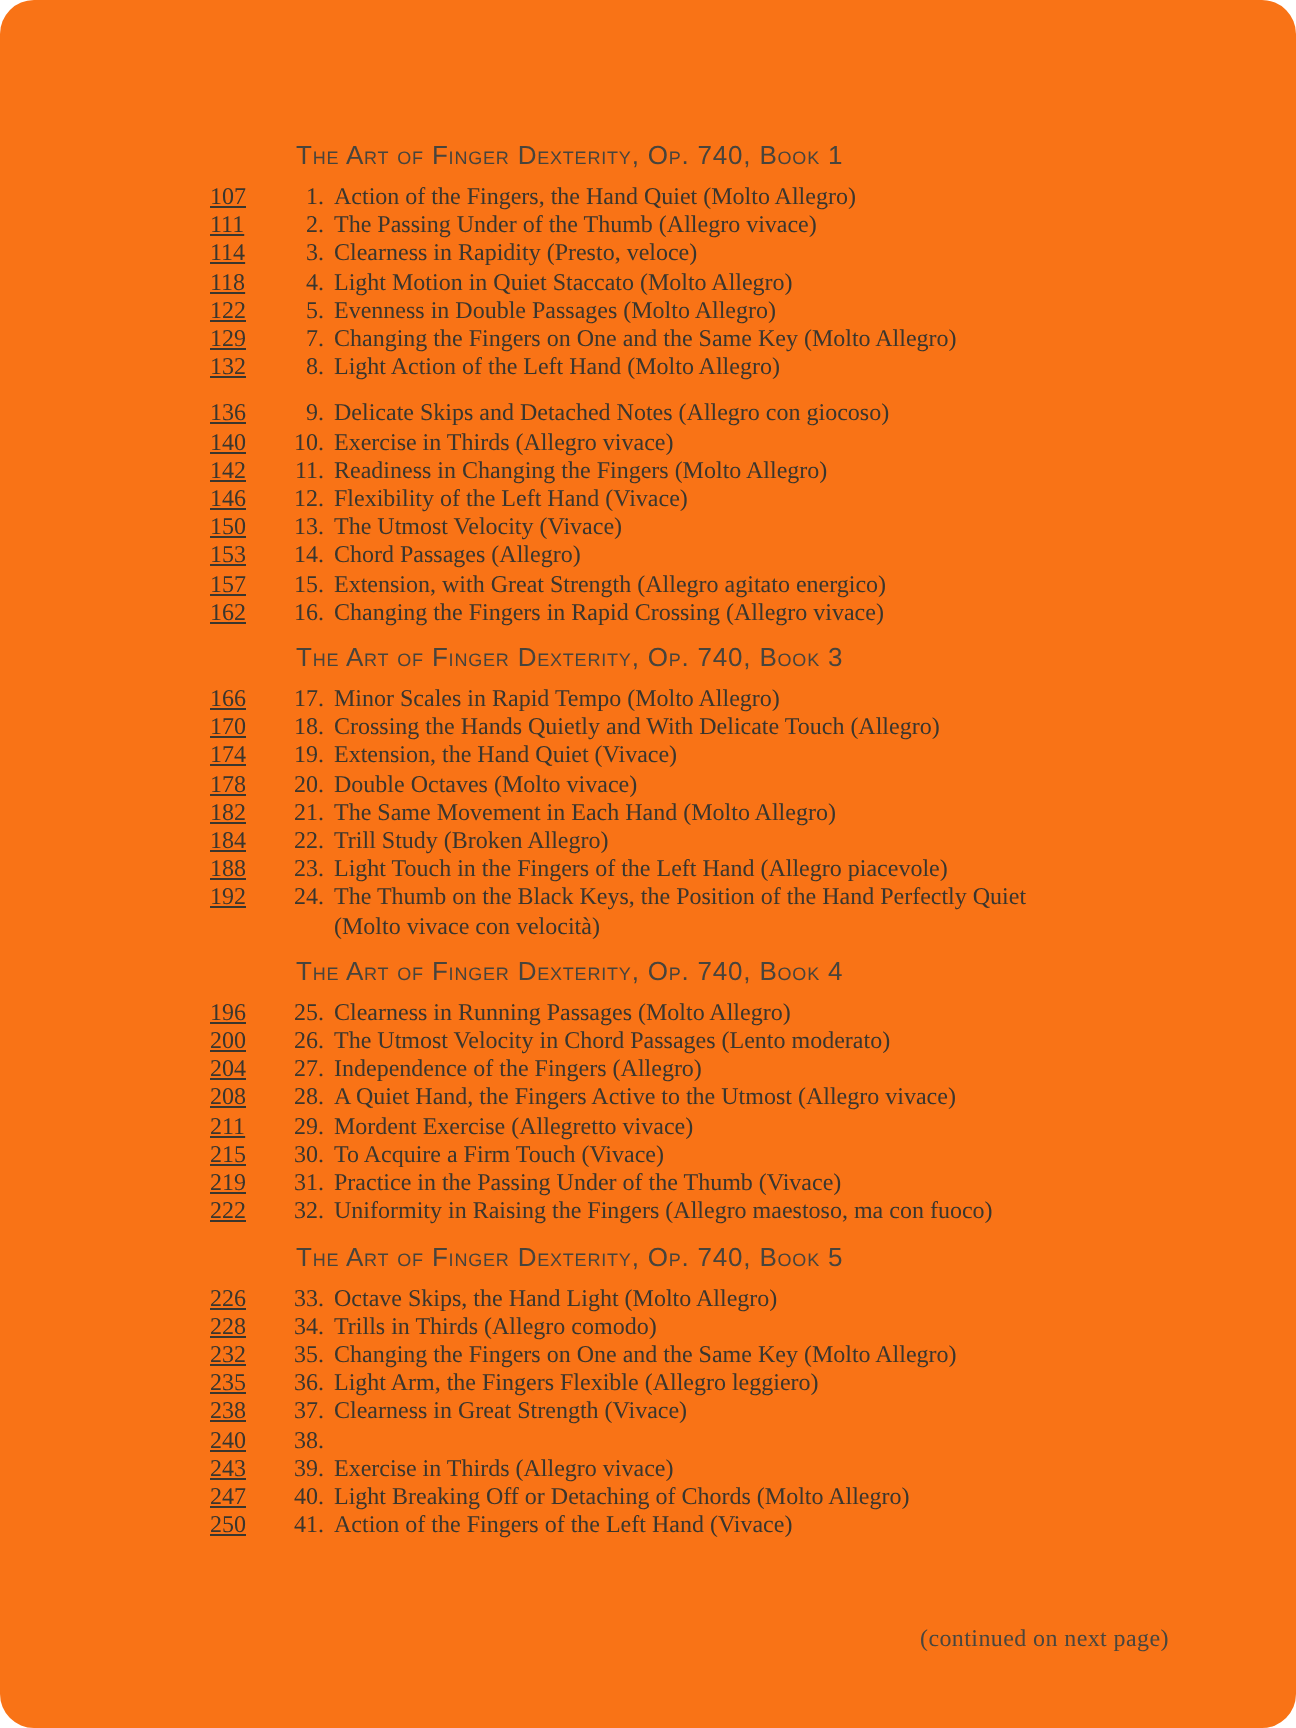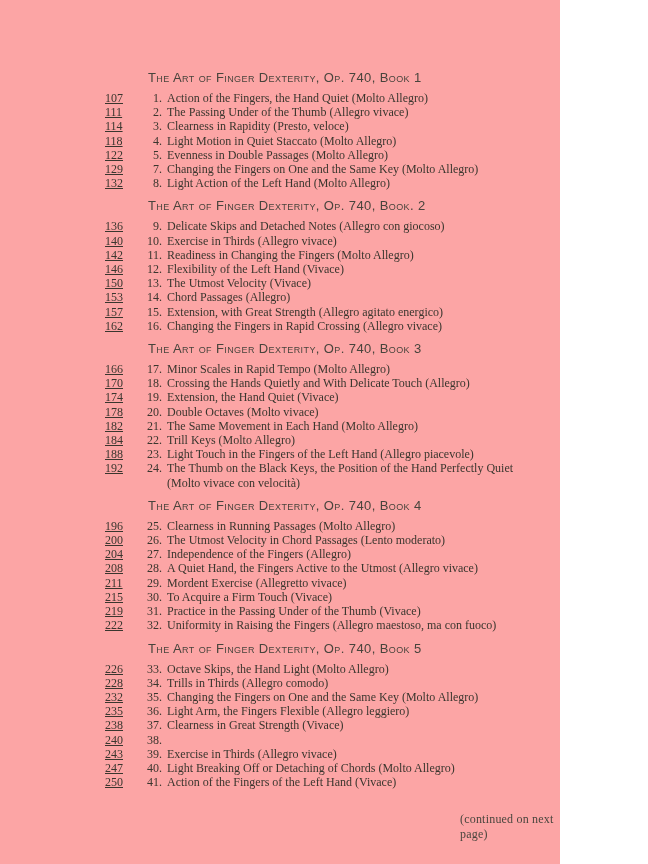--- a/index.html
+++ b/index.html
@@ -2,26 +2,27 @@
 <html><head>
 <meta charset="utf-8">
 <style>
   html, body {
     margin: 0;
     padding: 0;
     background: #ffffff;
   }
   .page {
     position: relative;
-    width: 560px;
+    width: 648px;
     height: 864px;
-    background: #fca5a5;
+    background: #f97316;
     overflow: hidden;
     color: #3a362e;
     font-family: "Liberation Serif", serif;
+    border-radius: 17px;
   }
   .content {
     position: absolute;
     top: 71px;
     left: 0;
     right: 0;
   }
   .book-section { margin: 0; }
   .book-section + .book-section { margin-top: 9px; }
   .section-title {
@@ -133,21 +134,20 @@
     <span class="item-num">8.</span>
     <span class="item-title">
       <span class="line1">Light Action of the Left Hand (Molto Allegro)</span>
       
     </span>
   </div>
 </div>
   </section>
 
   <section class="book-section">
-    <h2 class="section-title">The Art of Finger Dexterity, Op. 740, Book. 2</h2>
     <div class="rows">
   <div class="toc-row">
     <span class="page-num">136</span>
     <span class="item-num">9.</span>
     <span class="item-title">
       <span class="line1">Delicate Skips and Detached Notes (Allegro con giocoso)</span>
       
     </span>
   </div>
 
@@ -261,21 +261,21 @@
     <span class="item-title">
       <span class="line1">The Same Movement in Each Hand (Molto Allegro)</span>
       
     </span>
   </div>
 
   <div class="toc-row">
     <span class="page-num">184</span>
     <span class="item-num">22.</span>
     <span class="item-title">
-      <span class="line1">Trill Keys (Molto Allegro)</span>
+      <span class="line1">Trill Study (Broken Allegro)</span>
       
     </span>
   </div>
 
   <div class="toc-row">
     <span class="page-num">188</span>
     <span class="item-num">23.</span>
     <span class="item-title">
       <span class="line1">Light Touch in the Fingers of the Left Hand (Allegro piacevole)</span>
       

